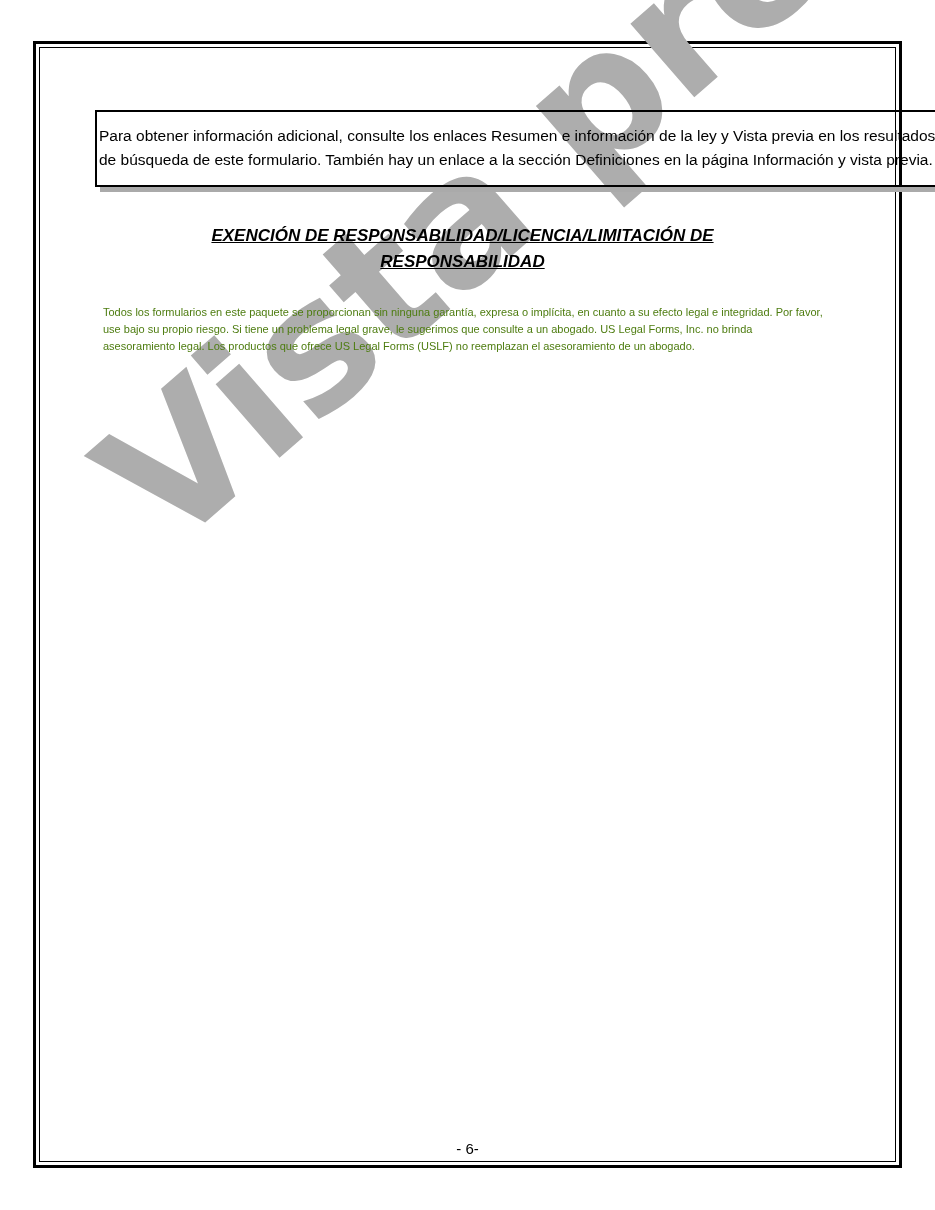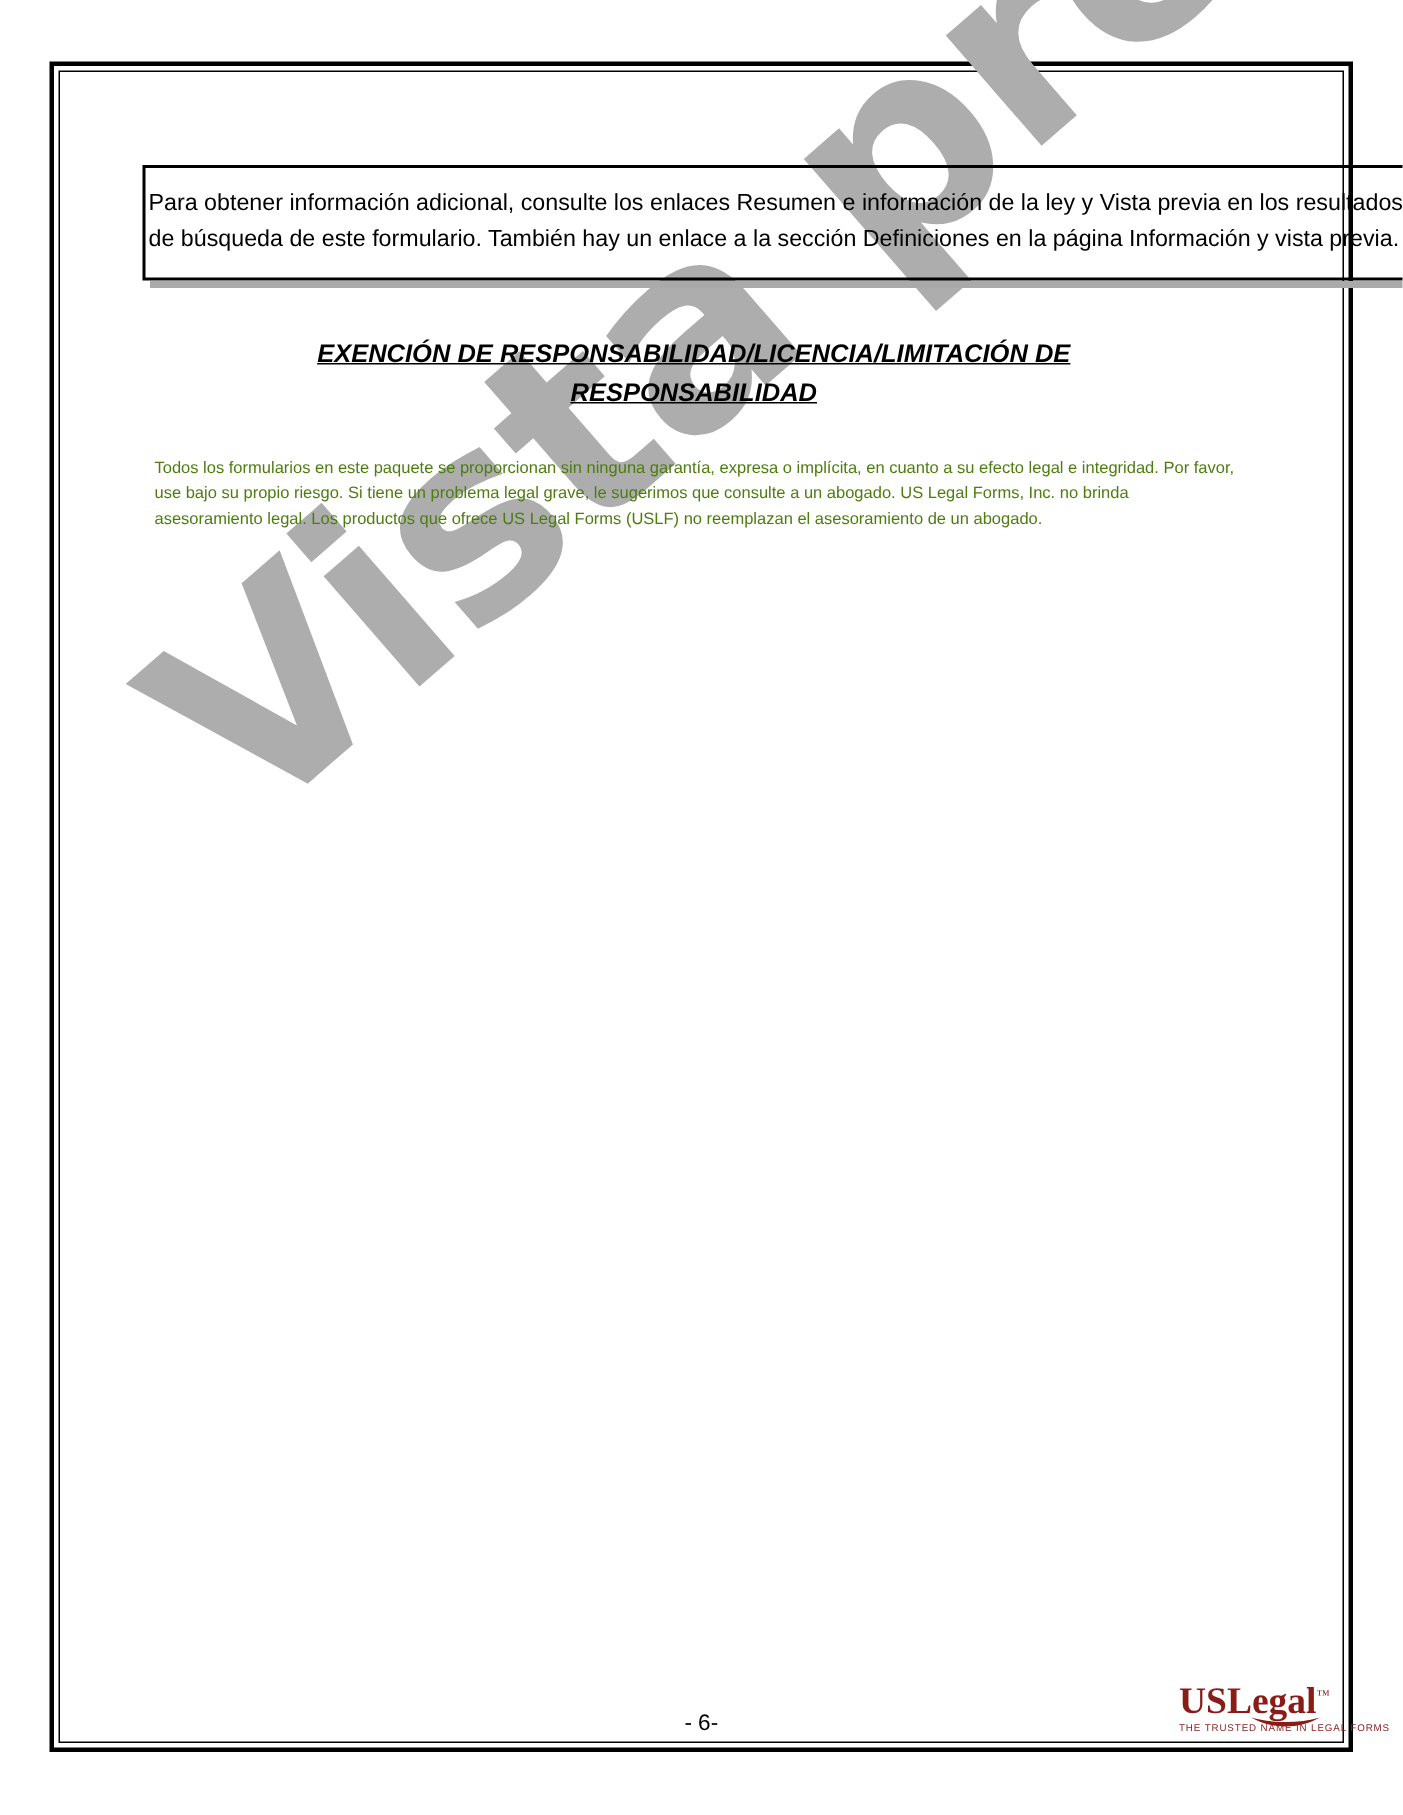--- a/index.html
+++ b/index.html
@@ -204,21 +204,14 @@
       <span>RESPONSABILIDAD</span>
     </div>
 
     <div class="disclaimer-body">Todos los formularios en este paquete se proporcionan sin ninguna garantía, expresa o implícita, en cuanto a su efecto legal e integridad. Por favor, use bajo su propio riesgo. Si tiene un problema legal grave, le sugerimos que consulte a un abogado. US Legal Forms, Inc. no brinda asesoramiento legal. Los productos que ofrece US Legal Forms (USLF) no reemplazan el asesoramiento de un abogado.</div>
 
 
   </div>
 
   <div class="page-number">- 6-</div>
 
-  <div class="logo">
-    <div class="logo-main"><span class="us">US</span><span class="legal">Legal</span><span class="logo-tm">™</span></div>
-    <div class="logo-sub">THE TRUSTED NAME IN LEGAL FORMS</div>
-    <svg class="logo-swoosh" viewBox="0 0 46 10">
-      <path d="M0 1 C14 9, 32 9, 46 1 C32 5, 14 5, 0 1 Z" fill="#8a1c18"></path>
-    </svg>
-  </div>
 
 </div>
 
 </body></html>

